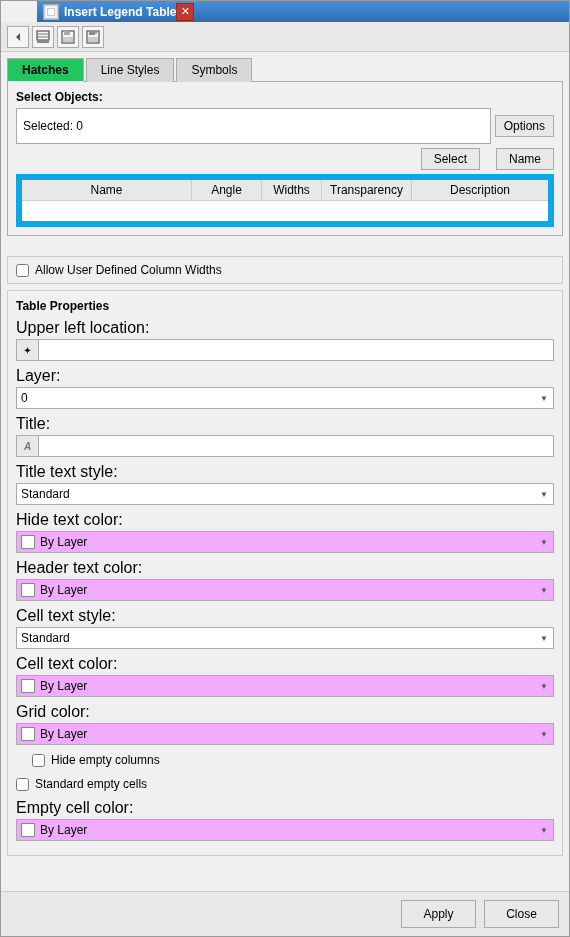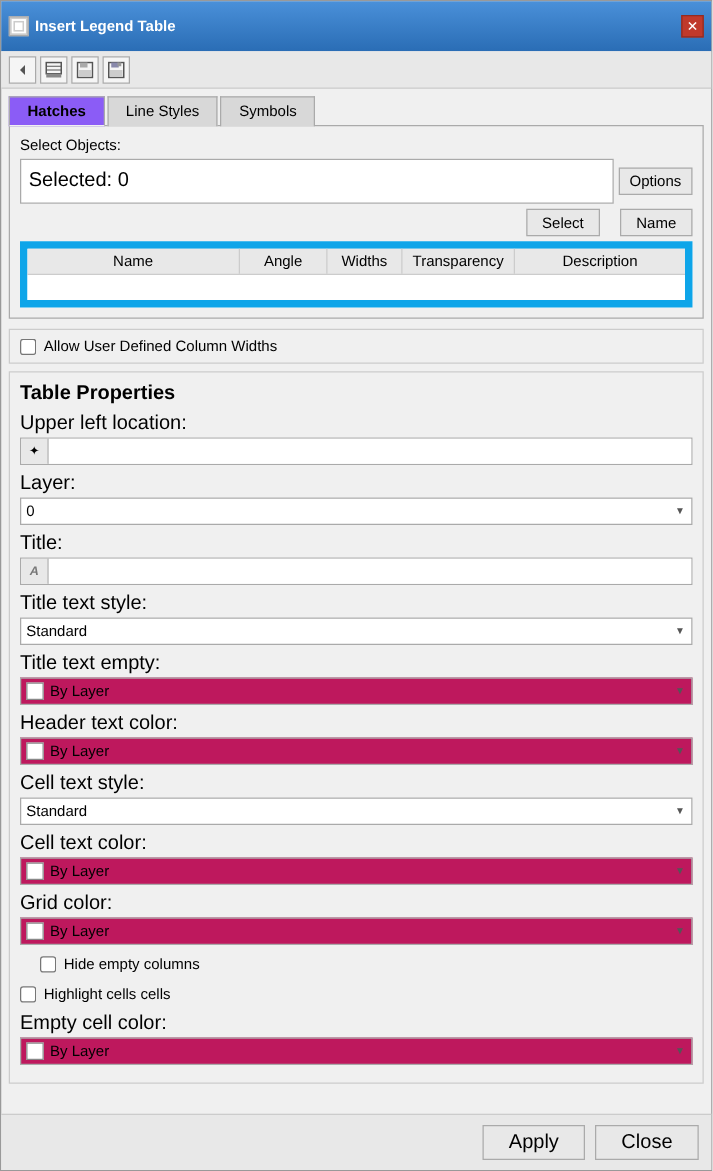--- a/index.html
+++ b/index.html
@@ -17,24 +17,24 @@
       background: #f0f0f0;
       border: 1px solid #999;
       display: flex;
       flex-direction: column;
     }
     .title-bar {
       background: linear-gradient(to bottom, #4a90d9, #2a6db5);
       color: white;
       display: flex;
       align-items: center;
-      justify-content: space-between;
       padding: 4px 6px;
-      height: 40px;
+      height: 21px;
       flex-shrink: 0;
+      margin-left: 36px;
     }
     .title-bar-left {
       display: flex;
       align-items: center;
       gap: 5px;
     }
     .title-bar-icon {
       width: 16px;
       height: 16px;
       background: #ccc;
@@ -99,50 +99,50 @@
     .tab {
       padding: 4px 14px;
       border: 1px solid #aaa;
       background: #d8d8d8;
       cursor: pointer;
       font-size: 12px;
       border-bottom: none;
       margin-right: 2px;
     }
     .tab.active {
-      background: #8b5cf6;
+      background: #22c55e;
       font-weight: 600;
       border-bottom: 1px solid #f0f0f0;
     }
     .panel {
       border: 1px solid #aaa;
       background: #f0f0f0;
       padding: 8px;
       flex-shrink: 0;
     }
     .section-label {
-      font-weight: 400;
+      font-weight: 700;
       margin-bottom: 4px;
       font-size: 12px;
     }
     .select-objects-row {
       display: flex;
       align-items: center;
       justify-content: space-between;
       margin-bottom: 4px;
     }
     .selected-display {
       flex: 1;
       height: 22px;
       border: 1px solid #aaa;
       background: white;
       padding: 17px 6px;
       display: flex;
       align-items: center;
-      font-size: 16px;
+      font-size: 12px;
     }
     .options-btn {
       height: 22px;
       padding: 0 8px;
       background: #e8e8e8;
       border: 1px solid #aaa;
       cursor: pointer;
       font-size: 12px;
       margin-left: 4px;
     }
@@ -189,31 +189,32 @@
       height: 8px;
     }
     .checkbox-row {
       display: flex;
       align-items: center;
       gap: 6px;
       padding: 6px 8px;
       background: #f0f0f0;
       border: 1px solid #ccc;
       margin-bottom: 6px;
+      margin-top: 12px;
     }
     .form-section {
       border: 1px solid #ccc;
       padding: 8px;
       background: #f0f0f0;
       margin-bottom: 0;
     }
     .form-section-title {
       font-weight: 700;
       margin-bottom: 6px;
-      font-size: 16px;
+      font-size: 12px;
     }
     .field-group {
       margin-bottom: 6px;
     }
     .field-label {
       font-size: 16px;
       margin-bottom: 2px;
       display: block;
     }
     .field-input-with-icon {
@@ -279,21 +280,21 @@
       top: 50%;
       transform: translateY(-50%);
       font-size: 8px;
       pointer-events: none;
       color: #555;
     }
     .color-field {
       width: 100%;
       height: 22px;
       border: 1px solid #aaa;
-      background: #be185d;
+      background: #f0abfc;
       display: flex;
       align-items: center;
       padding: 0 4px;
       gap: 5px;
       cursor: pointer;
       font-size: 12px;
     }
     .color-swatch {
       width: 14px;
       height: 14px;
@@ -309,23 +310,22 @@
       border-top: 1px solid #ccc;
       background: #e8e8e8;
       flex-shrink: 0;
     }
     .footer-btn {
       height: 28px;
       padding: 0 20px;
       background: #e8e8e8;
       border: 1px solid #aaa;
       cursor: pointer;
-      font-size: 16px;
+      font-size: 12px;
       min-width: 75px;
-      text-align: right;
     }
   </style>
 </head>
 <body>
 
 <div class="window">
 
   <div class="title-bar">
     <div class="title-bar-left">
       <div class="title-bar-icon">
@@ -441,21 +441,21 @@
       <div class="field-group">
         <span class="field-label">Title text style:</span>
         <div class="select-wrapper">
           <select class="select-field">
             <option value="Standard">Standard</option>
           </select>
         </div>
       </div>
 
       <div class="field-group">
-        <span class="field-label">Title text empty:</span>
+        <span class="field-label">Hide text color:</span>
         <div class="color-select-wrapper">
           <div class="color-field">
             <div class="color-swatch"></div>
             <span>By Layer</span>
           </div>
         </div>
       </div>
 
       <div class="field-group">
         <span class="field-label">Header text color:</span>
@@ -496,21 +496,21 @@
         </div>
       </div>
 
       <div class="field-group" style="display:flex; align-items:flex-end; gap:6px; padding:2px 16px;">
         <input type="checkbox" style="">
         <span>Hide empty columns</span>
       </div>
 
       <div class="field-group" style="display:flex; align-items:center; gap:6px; padding:2px 0;">
         <input type="checkbox" style="">
-        <span>Highlight cells cells</span>
+        <span>Standard empty cells</span>
       </div>
 
       <div class="field-group">
         <span class="field-label">Empty cell color:</span>
         <div class="color-select-wrapper">
           <div class="color-field">
             <div class="color-swatch"></div>
             <span>By Layer</span>
           </div>
         </div>

